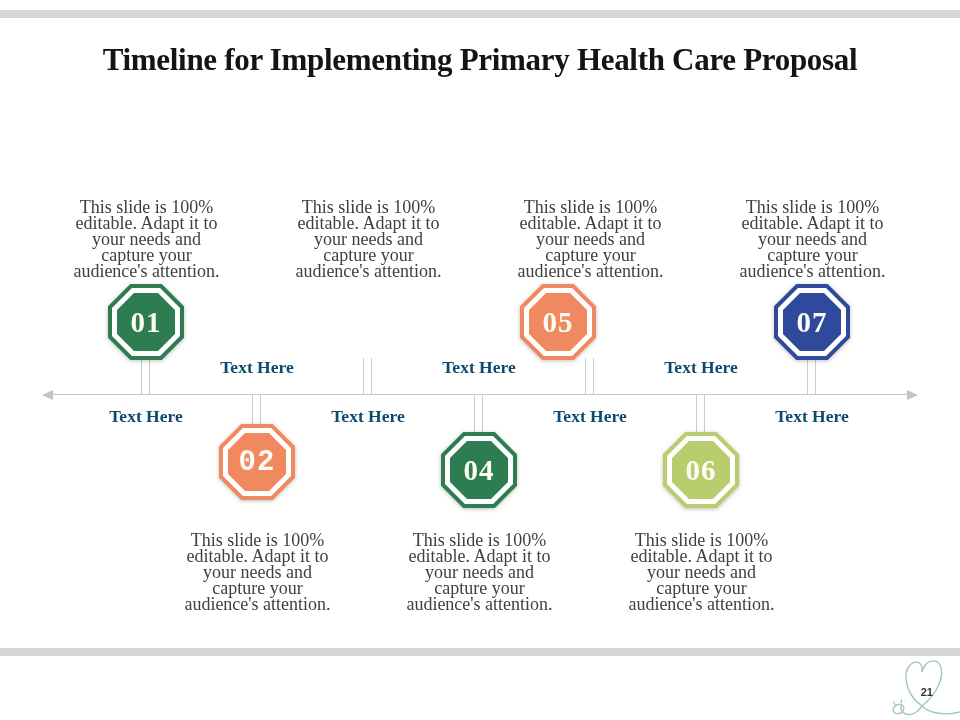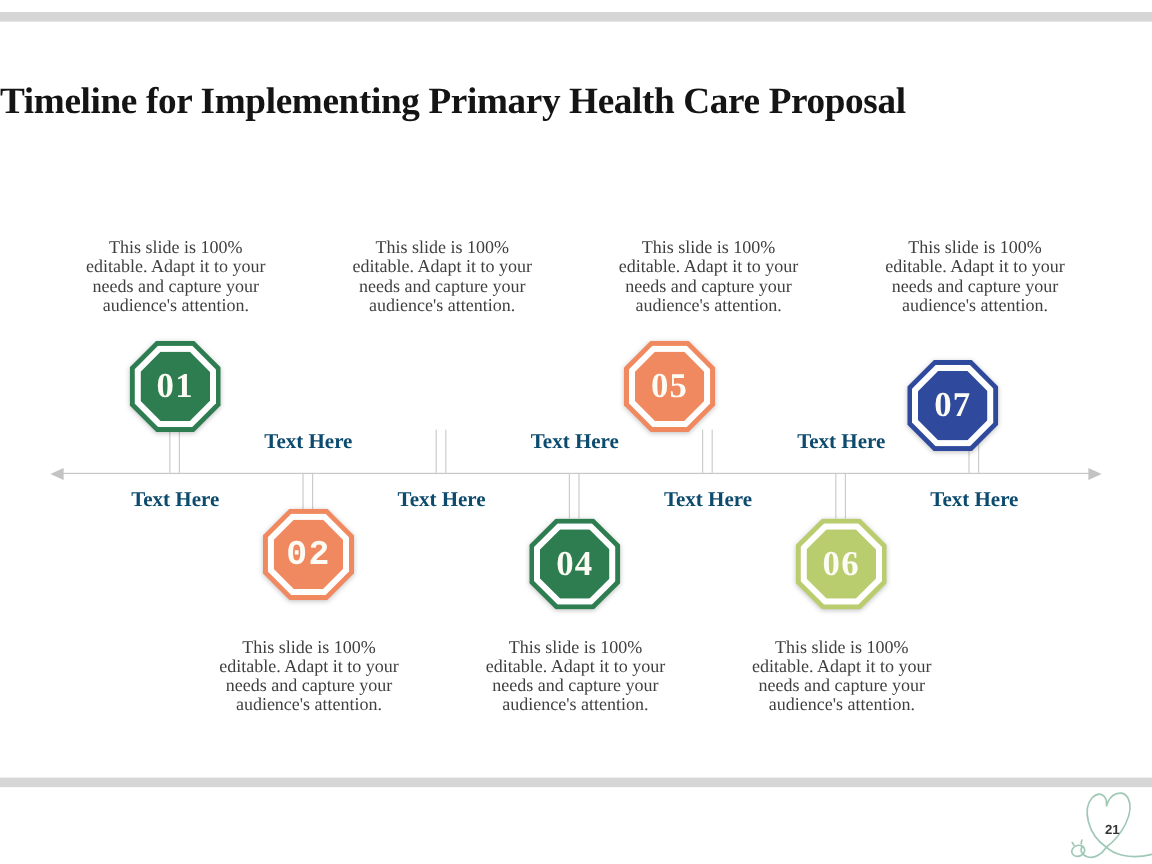--- a/index.html
+++ b/index.html
@@ -1,28 +1,28 @@
 <!DOCTYPE html>
 <html><head>
 <meta charset="utf-8">
 <style>
   html,body{margin:0;padding:0;background:#ffffff;}
   .slide{position:relative;width:960px;height:720px;background:#ffffff;overflow:hidden;
          font-family:"Liberation Serif",serif;}
   .bar{position:absolute;left:0;width:960px;height:8px;background:#d6d6d6;}
   .bar-top{top:10px;}
   .bar-bottom{top:648px;}
-  .title{position:absolute;top:42px;left:0;width:960px;
-         font-size:31px;font-weight:bold;color:#141414;letter-spacing:-0.3px;margin-top:24px;}
+  .title{position:absolute;top:42px;left:0;width:960px;text-align:center;
+         font-size:31px;font-weight:bold;color:#141414;letter-spacing:-0.3px;}
   .tl-line{position:absolute;top:394px;left:52px;width:856px;height:1px;background:#c7c7c7;}
   .tl-arrow{position:absolute;top:390px;width:0;height:0;
             border-top:5px solid transparent;border-bottom:5px solid transparent;}
   .tl-arrow-left{left:42px;border-right:11px solid #c3c3c3;}
   .tl-arrow-right{left:907px;border-left:11px solid #c3c3c3;}
-  .para{position:absolute;width:165px;text-align:center;font-size:15px;line-height:16px;color:#3f3f3f;}
+  .para{position:absolute;width:165px;text-align:center;font-size:18px;line-height:16px;color:#3f3f3f;}
   .stem{position:absolute;width:9px;box-sizing:border-box;
         border-left:1px solid #cccccc;border-right:1px solid #cccccc;}
   .label{position:absolute;width:130px;text-align:center;font-size:17.5px;font-weight:bold;color:#0c4a6e;}
   .oct{position:absolute;width:76px;height:76px;filter:drop-shadow(0 1px 2px rgba(0,0,0,0.25));}
   .oct-ring,.oct-gap,.oct-core{position:absolute;
         clip-path:polygon(29.29% 0%,70.71% 0%,100% 29.29%,100% 70.71%,70.71% 100%,29.29% 100%,0% 70.71%,0% 29.29%);}
   .oct-ring{inset:0;background:var(--c);}
   .oct-gap{inset:4px;background:#ffffff;}
   .oct-core{inset:9px;background:var(--c);display:flex;align-items:center;justify-content:center;}
   .num{font-size:29px;font-weight:bold;color:#fcfcf4;letter-spacing:1px;}
@@ -97,21 +97,21 @@
     <div class="oct-ring"></div>
     <div class="oct-gap"></div>
     <div class="oct-core">
       <span class="num">06</span>
     </div>
   </div>
   <div class="para" style="left:619px;top:532px">This slide is 100% editable. Adapt it to your needs and capture your audience's attention.</div>
 
   <div class="para" style="left:730px;top:199px">This slide is 100% editable. Adapt it to your needs and capture your audience's attention.</div>
   <div class="stem" style="left:807px;top:358px;height:36px"></div>
-  <div class="oct" style="left: 756px; top: 284px; margin-top: 16px; --c: #2f4a9c;">
+  <div class="oct" style="left: 774px; top: 284px; --c: #2f4a9c;">
     <div class="oct-ring"></div>
     <div class="oct-gap"></div>
     <div class="oct-core">
       <span class="num">07</span>
     </div>
   </div>
   <div class="label" style="left:747px;top:406px">Text Here</div>
 
   <div class="bar bar-bottom"></div>
 

